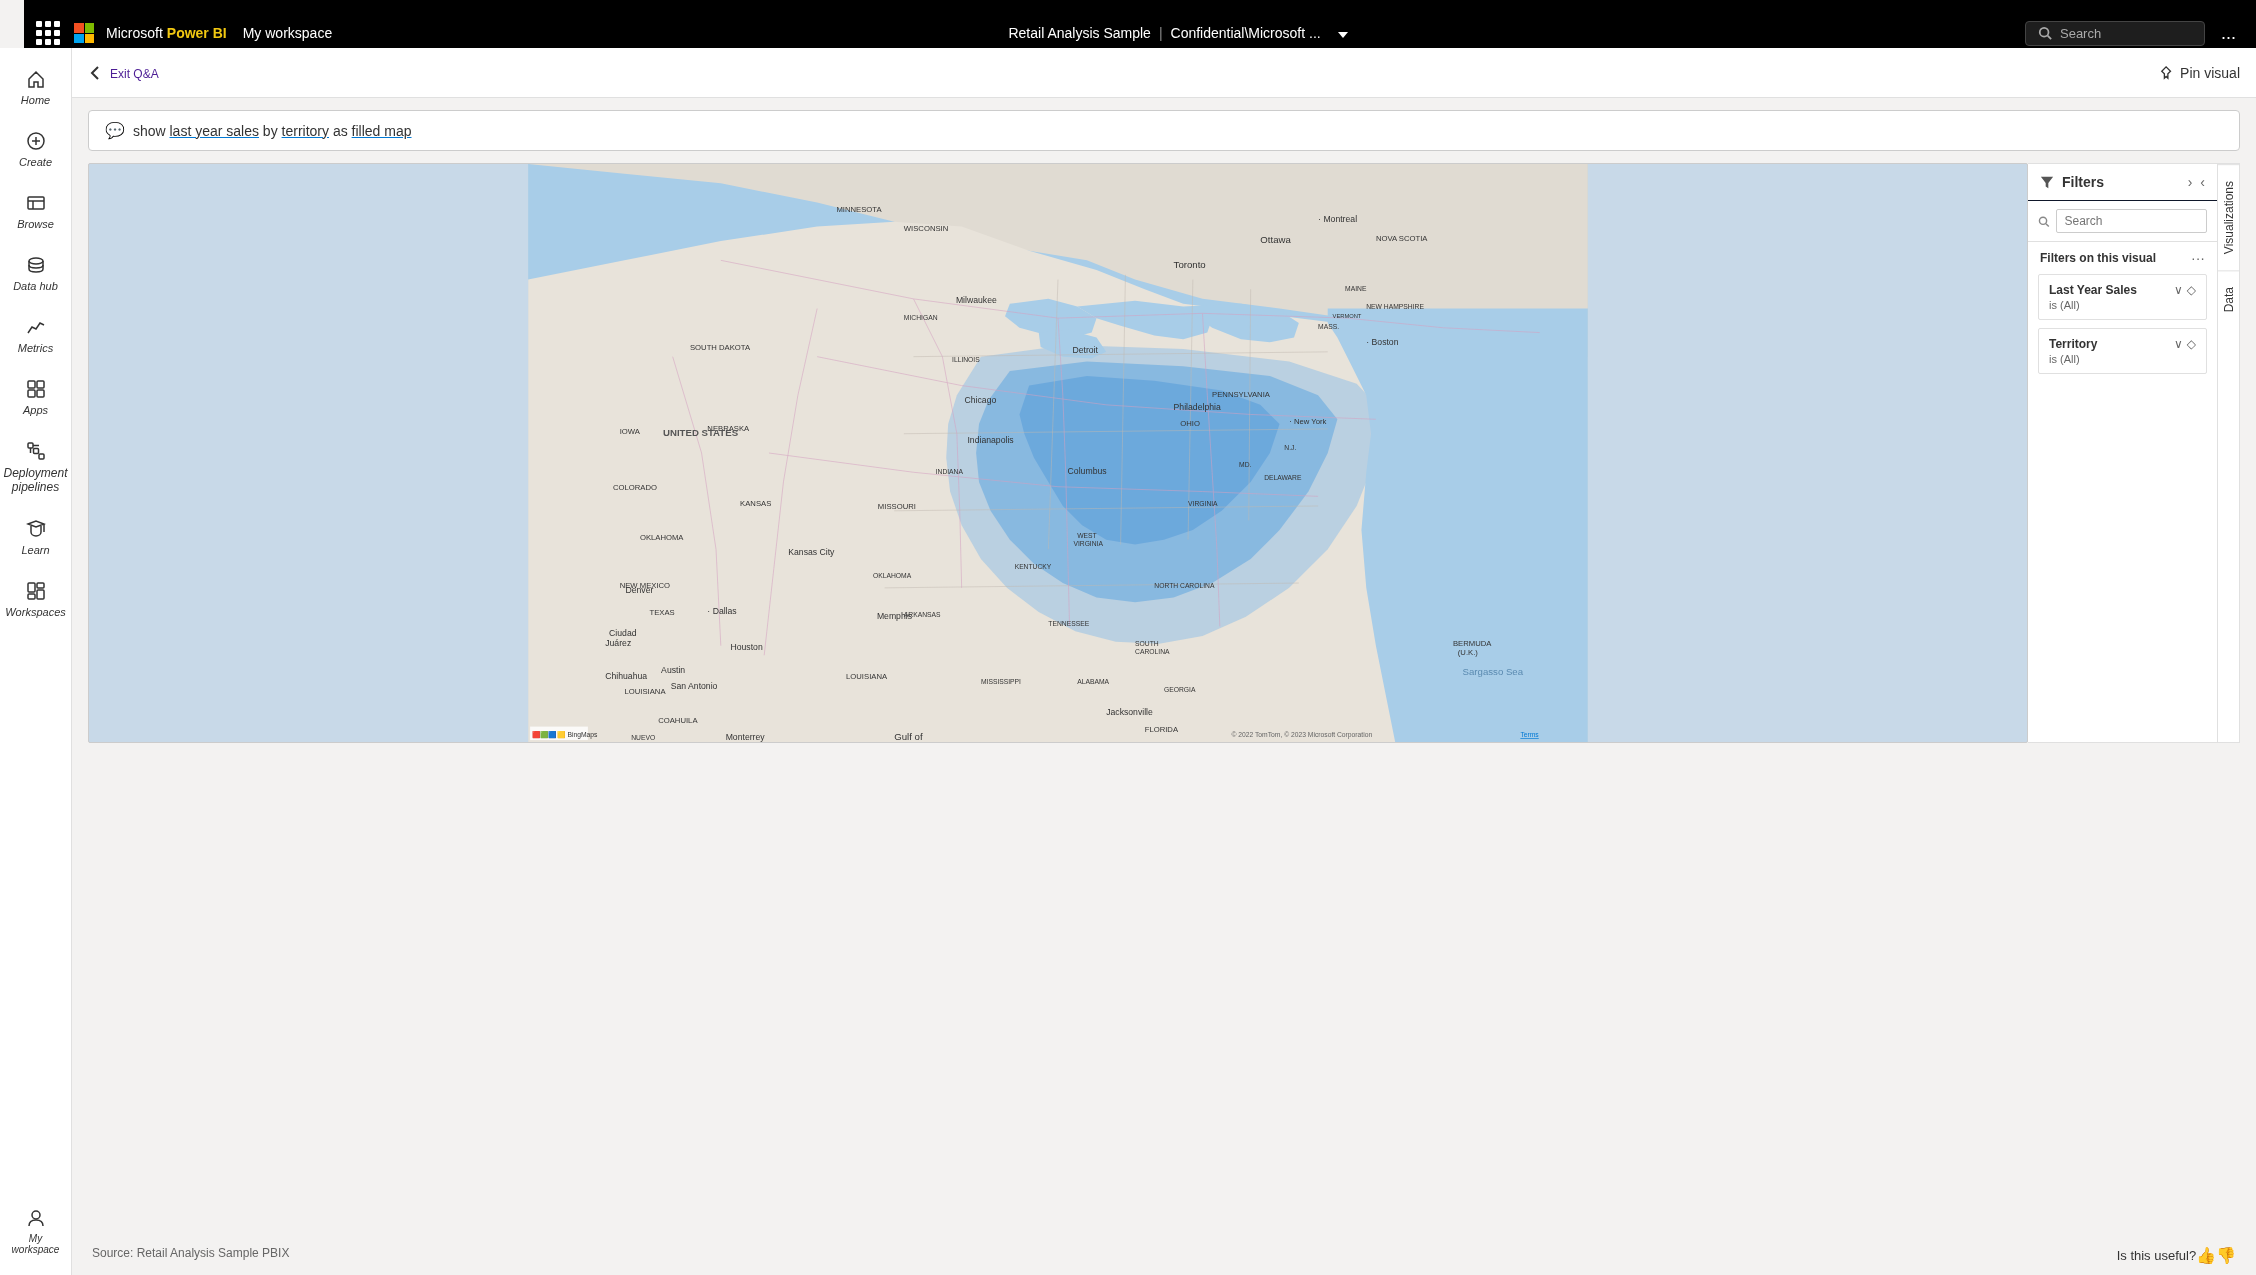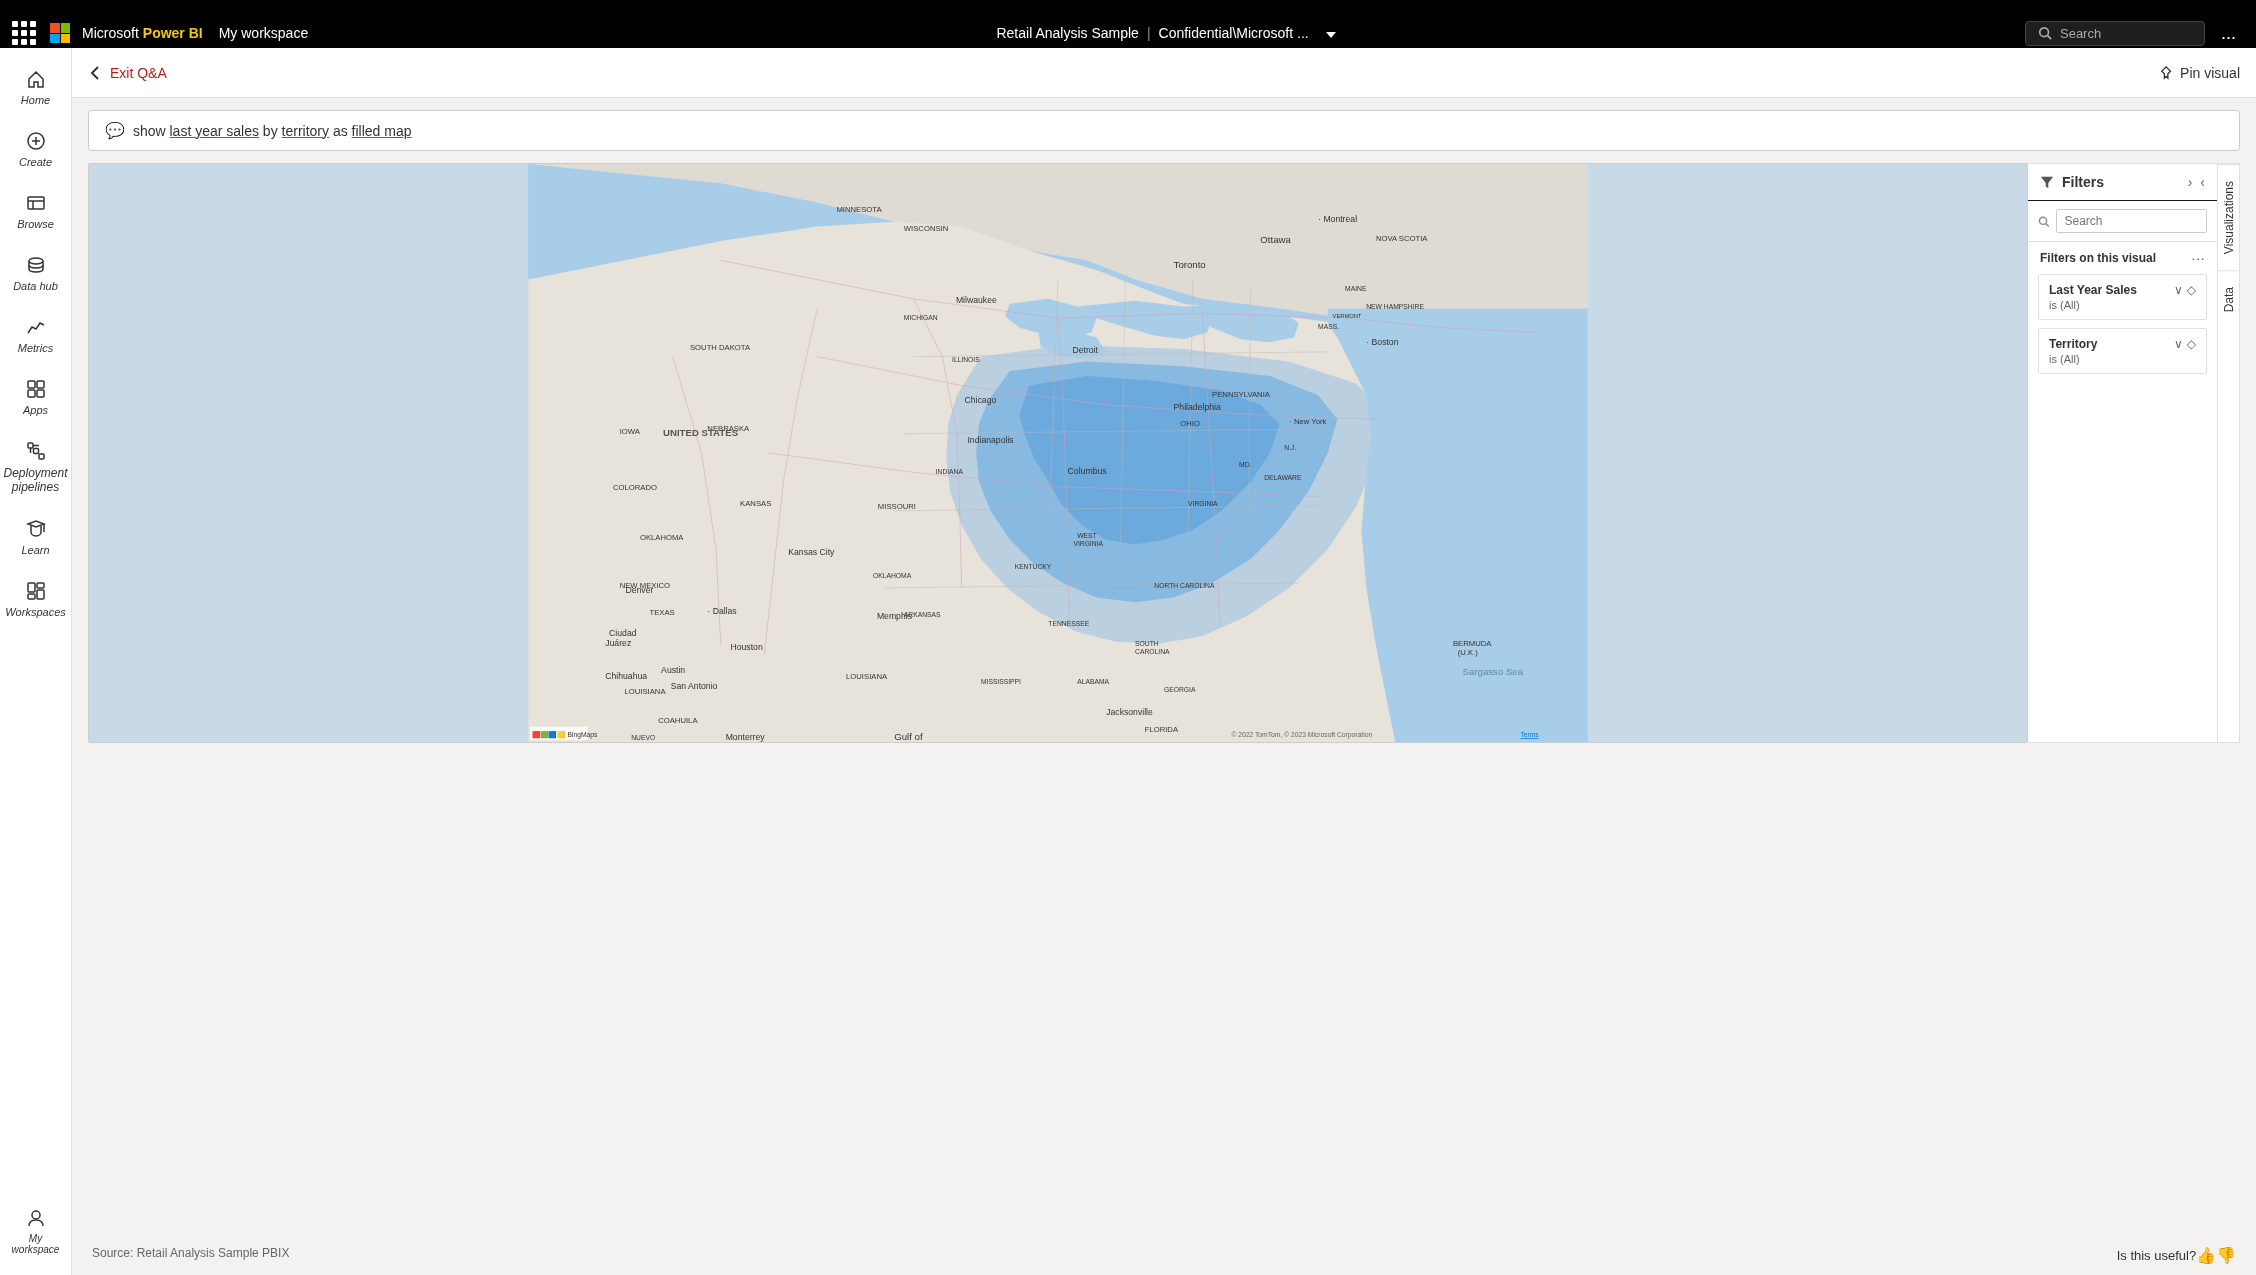--- a/index.html
+++ b/index.html
@@ -7,20 +7,21 @@
 
     
     .top-nav {
       display: flex;
       align-items: center;
       background: #000;
       height: 66px;
       padding: 0 12px;
       gap: 8px;
       position: relative;
+      margin-left: 24px;
     }
     .nav-grid-icon {
       width: 24px; height: 24px;
       display: flex; flex-direction: column; gap: 3px;
       cursor: pointer; margin-right: 6px;
     }
     .nav-grid-icon span {
       display: flex; gap: 3px;
     }
     .nav-grid-icon span i {
@@ -106,21 +107,21 @@
       height: 50px;
       background: #fff;
       border-bottom: 1px solid #e0e0e0;
       display: flex; align-items: center;
       padding: 0 16px;
       gap: 12px;
     }
     .back-btn {
       background: none; border: none; cursor: pointer;
       display: flex; align-items: flex-end; gap: 6px;
-      font-size: 14px; color: #b91c1c;
+      font-size: 12px; color: #4c1d95;
       font-family: 'Segoe UI', Arial, sans-serif;
     }
     .back-btn svg { width: 16px; height: 16px; }
     .header-spacer { flex: 1; }
     .pin-visual-btn {
       background: none; border: none; cursor: pointer;
       display: flex; align-items: center; gap: 6px;
       font-size: 14px; color: #333;
       font-family: 'Segoe UI', Arial, sans-serif;
     }

